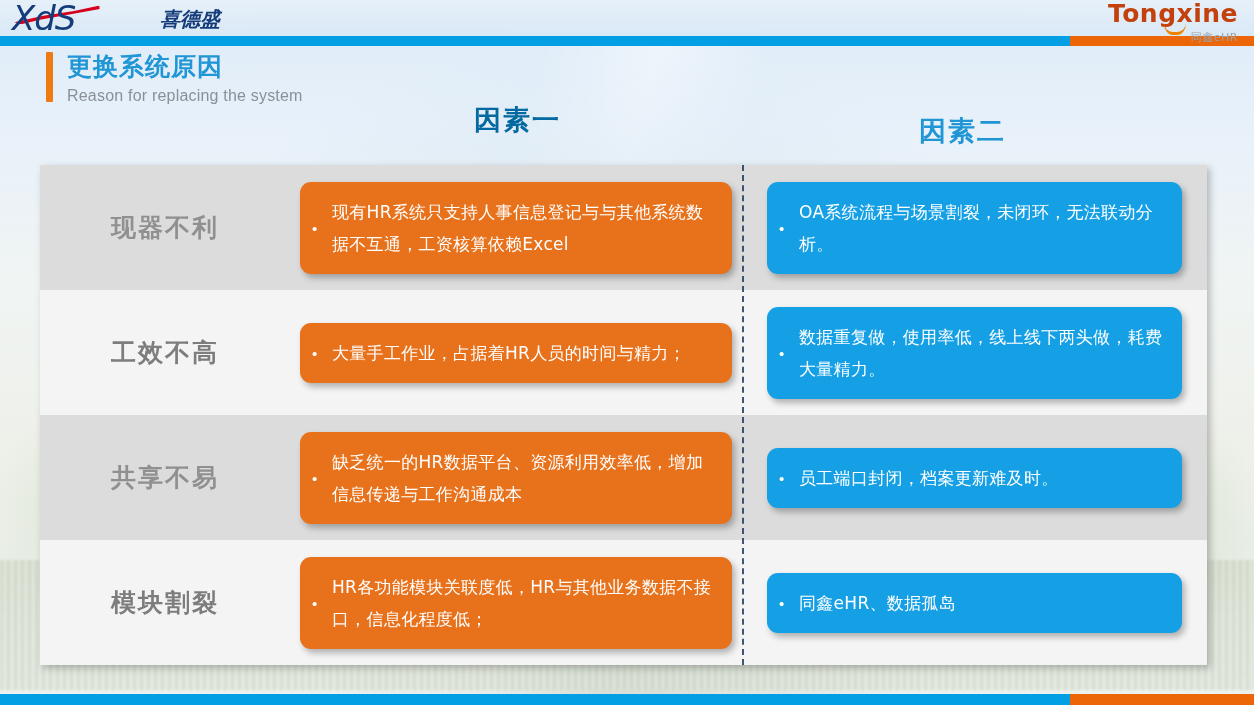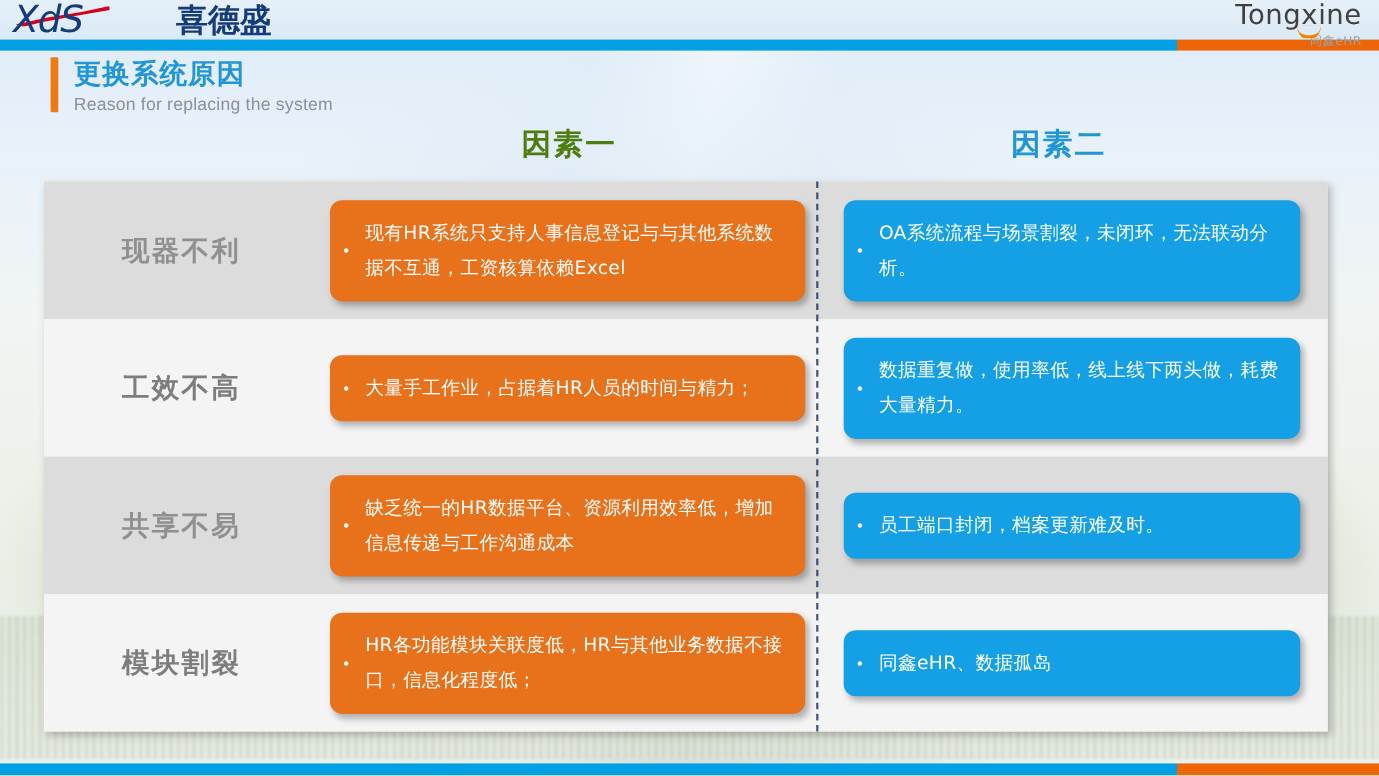--- a/index.html
+++ b/index.html
@@ -51,29 +51,29 @@
     font-size:34px;letter-spacing:-1px;color:#153C7A;
     font-family:"DejaVu Sans","Liberation Sans",sans-serif;line-height:34px;
   }
   #brand-left .xds-swoosh{
     position:absolute;left:2px;top:5px;width:86px;height:16px;
     background:#D6001C;
     clip-path:polygon(0% 86%, 34% 52%, 70% 28%, 100% 0%, 100% 22%, 66% 48%, 30% 76%, 8% 100%);
     transform:rotate(-2deg);
   }
   #brand-left .cn{
-    font-size:29px;font-weight:bold;color:#153C7A;margin-left:6px;
+    font-size:20px;font-weight:bold;font-style:italic;color:#153C7A;margin-left:6px;
     font-family:"DejaVu Sans","Liberation Sans",sans-serif;letter-spacing:0px;
   }
 
   
   #brand-right{position:absolute;right:16px;top:1px;z-index:5;text-align:right;}
   #brand-right .tx-wrap{position:relative;display:inline-block;}
   #brand-right .tx-name{
-    font-size:25px;font-weight:normal;color:#404040;letter-spacing:.5px;line-height:26px;
+    font-size:25px;font-weight:bold;color:#c2410c;letter-spacing:.5px;line-height:26px;
     font-family:"DejaVu Sans","Liberation Sans",sans-serif;
   }
   #brand-right .tx-smile{
     position:absolute;left:56px;top:22px;width:22px;height:9px;
     border-bottom:3px solid #F08300;border-radius:0 0 40% 40%/0 0 100% 100%;
   }
   #brand-right .tx-sub{
     font-size:11px;color:#9AA2A8;letter-spacing:.5px;margin-top:3px;
     font-family:"DejaVu Sans","Liberation Sans",sans-serif;
   }
@@ -86,21 +86,21 @@
     font-family:"DejaVu Sans","Liberation Sans",sans-serif;
   }
   #title-sub{
     font-size:16px;color:#8A9096;margin-top:5px;letter-spacing:.2px;
     font-family:"Liberation Sans",sans-serif;
   }
 
   
   .col-head{position:absolute;z-index:5;font-size:27px;font-weight:bold;letter-spacing:2px;
             font-family:"DejaVu Sans","Liberation Sans",sans-serif;}
-  #col-head-1{left:474px;top:113px;color:#4d7c0f;}
+  #col-head-1{left:474px;top:102px;color:#0369a1;}
   #col-head-2{left:906px;top:113px;color:#2196D6;margin-left:13px;}
 
   
   #matrix{
     position:absolute;left:40px;top:165px;width:1167px;height:500px;z-index:5;
     box-shadow:3px 3px 7px rgba(0,0,0,.25);
     background:#f4f4f4;
   }
   .mrow{display:flex;align-items:center;height:125px;position:relative;}
   .mrow.shaded{background:#DCDCDC;align-items:center;}

